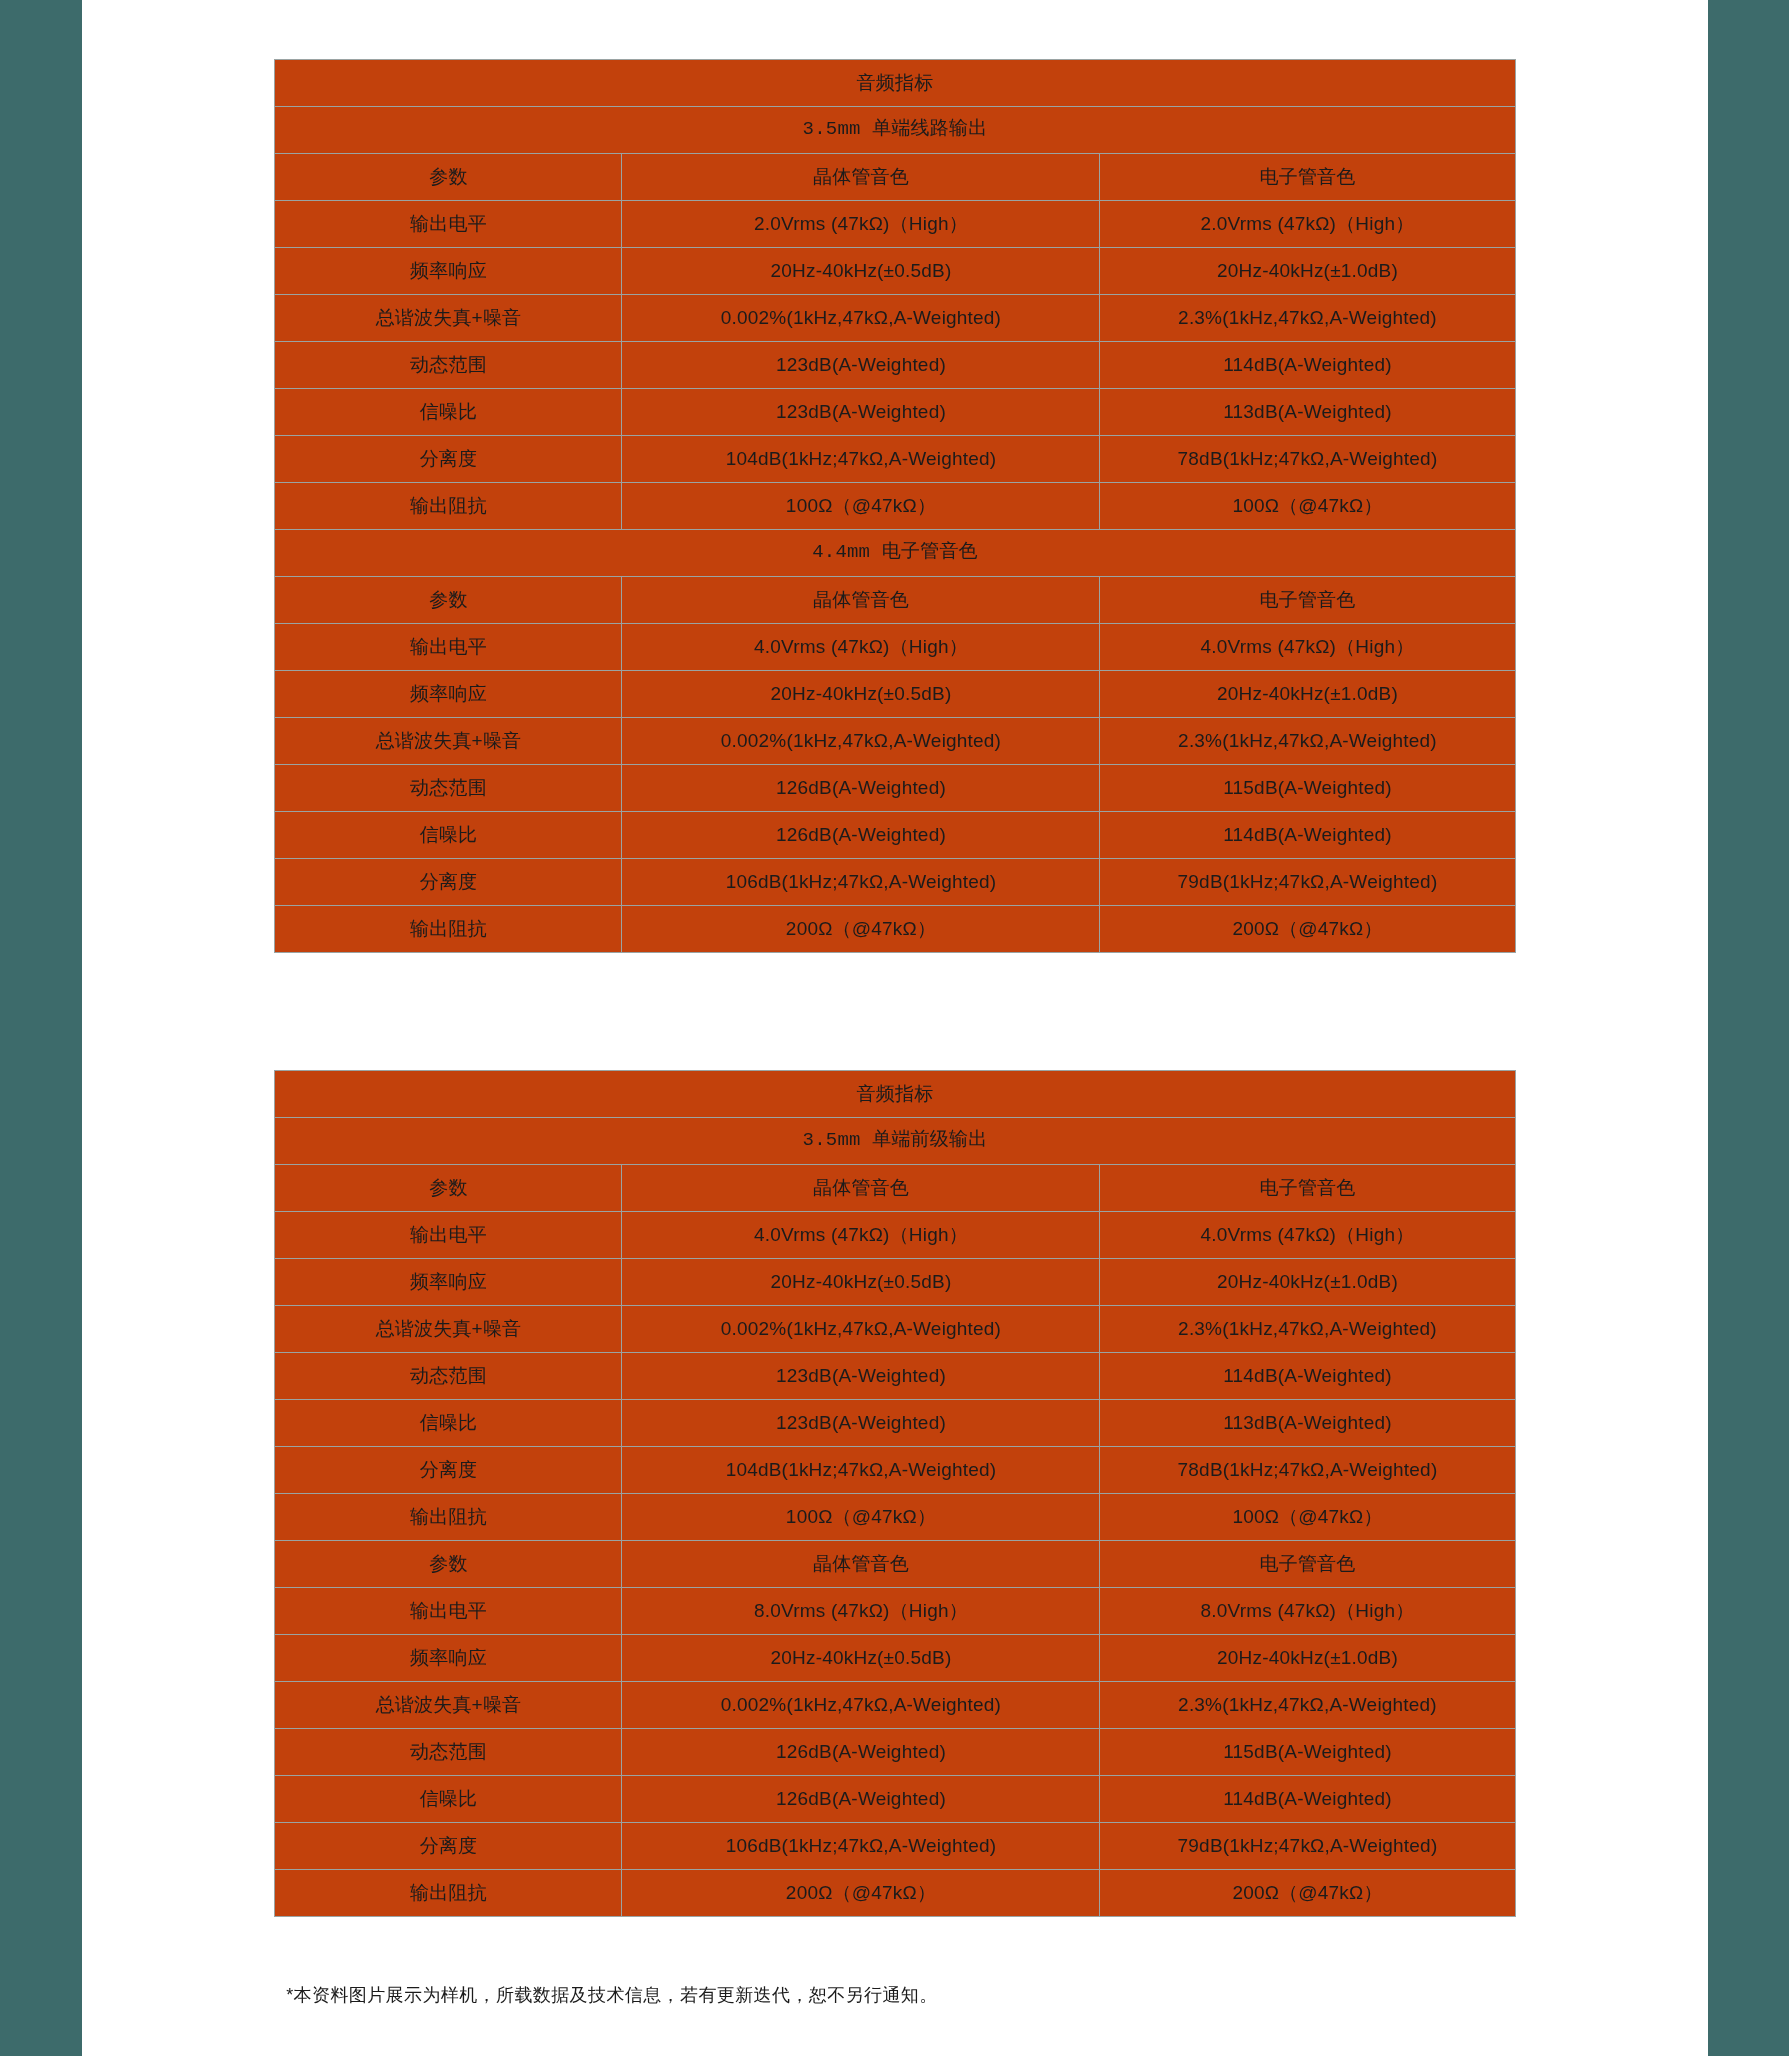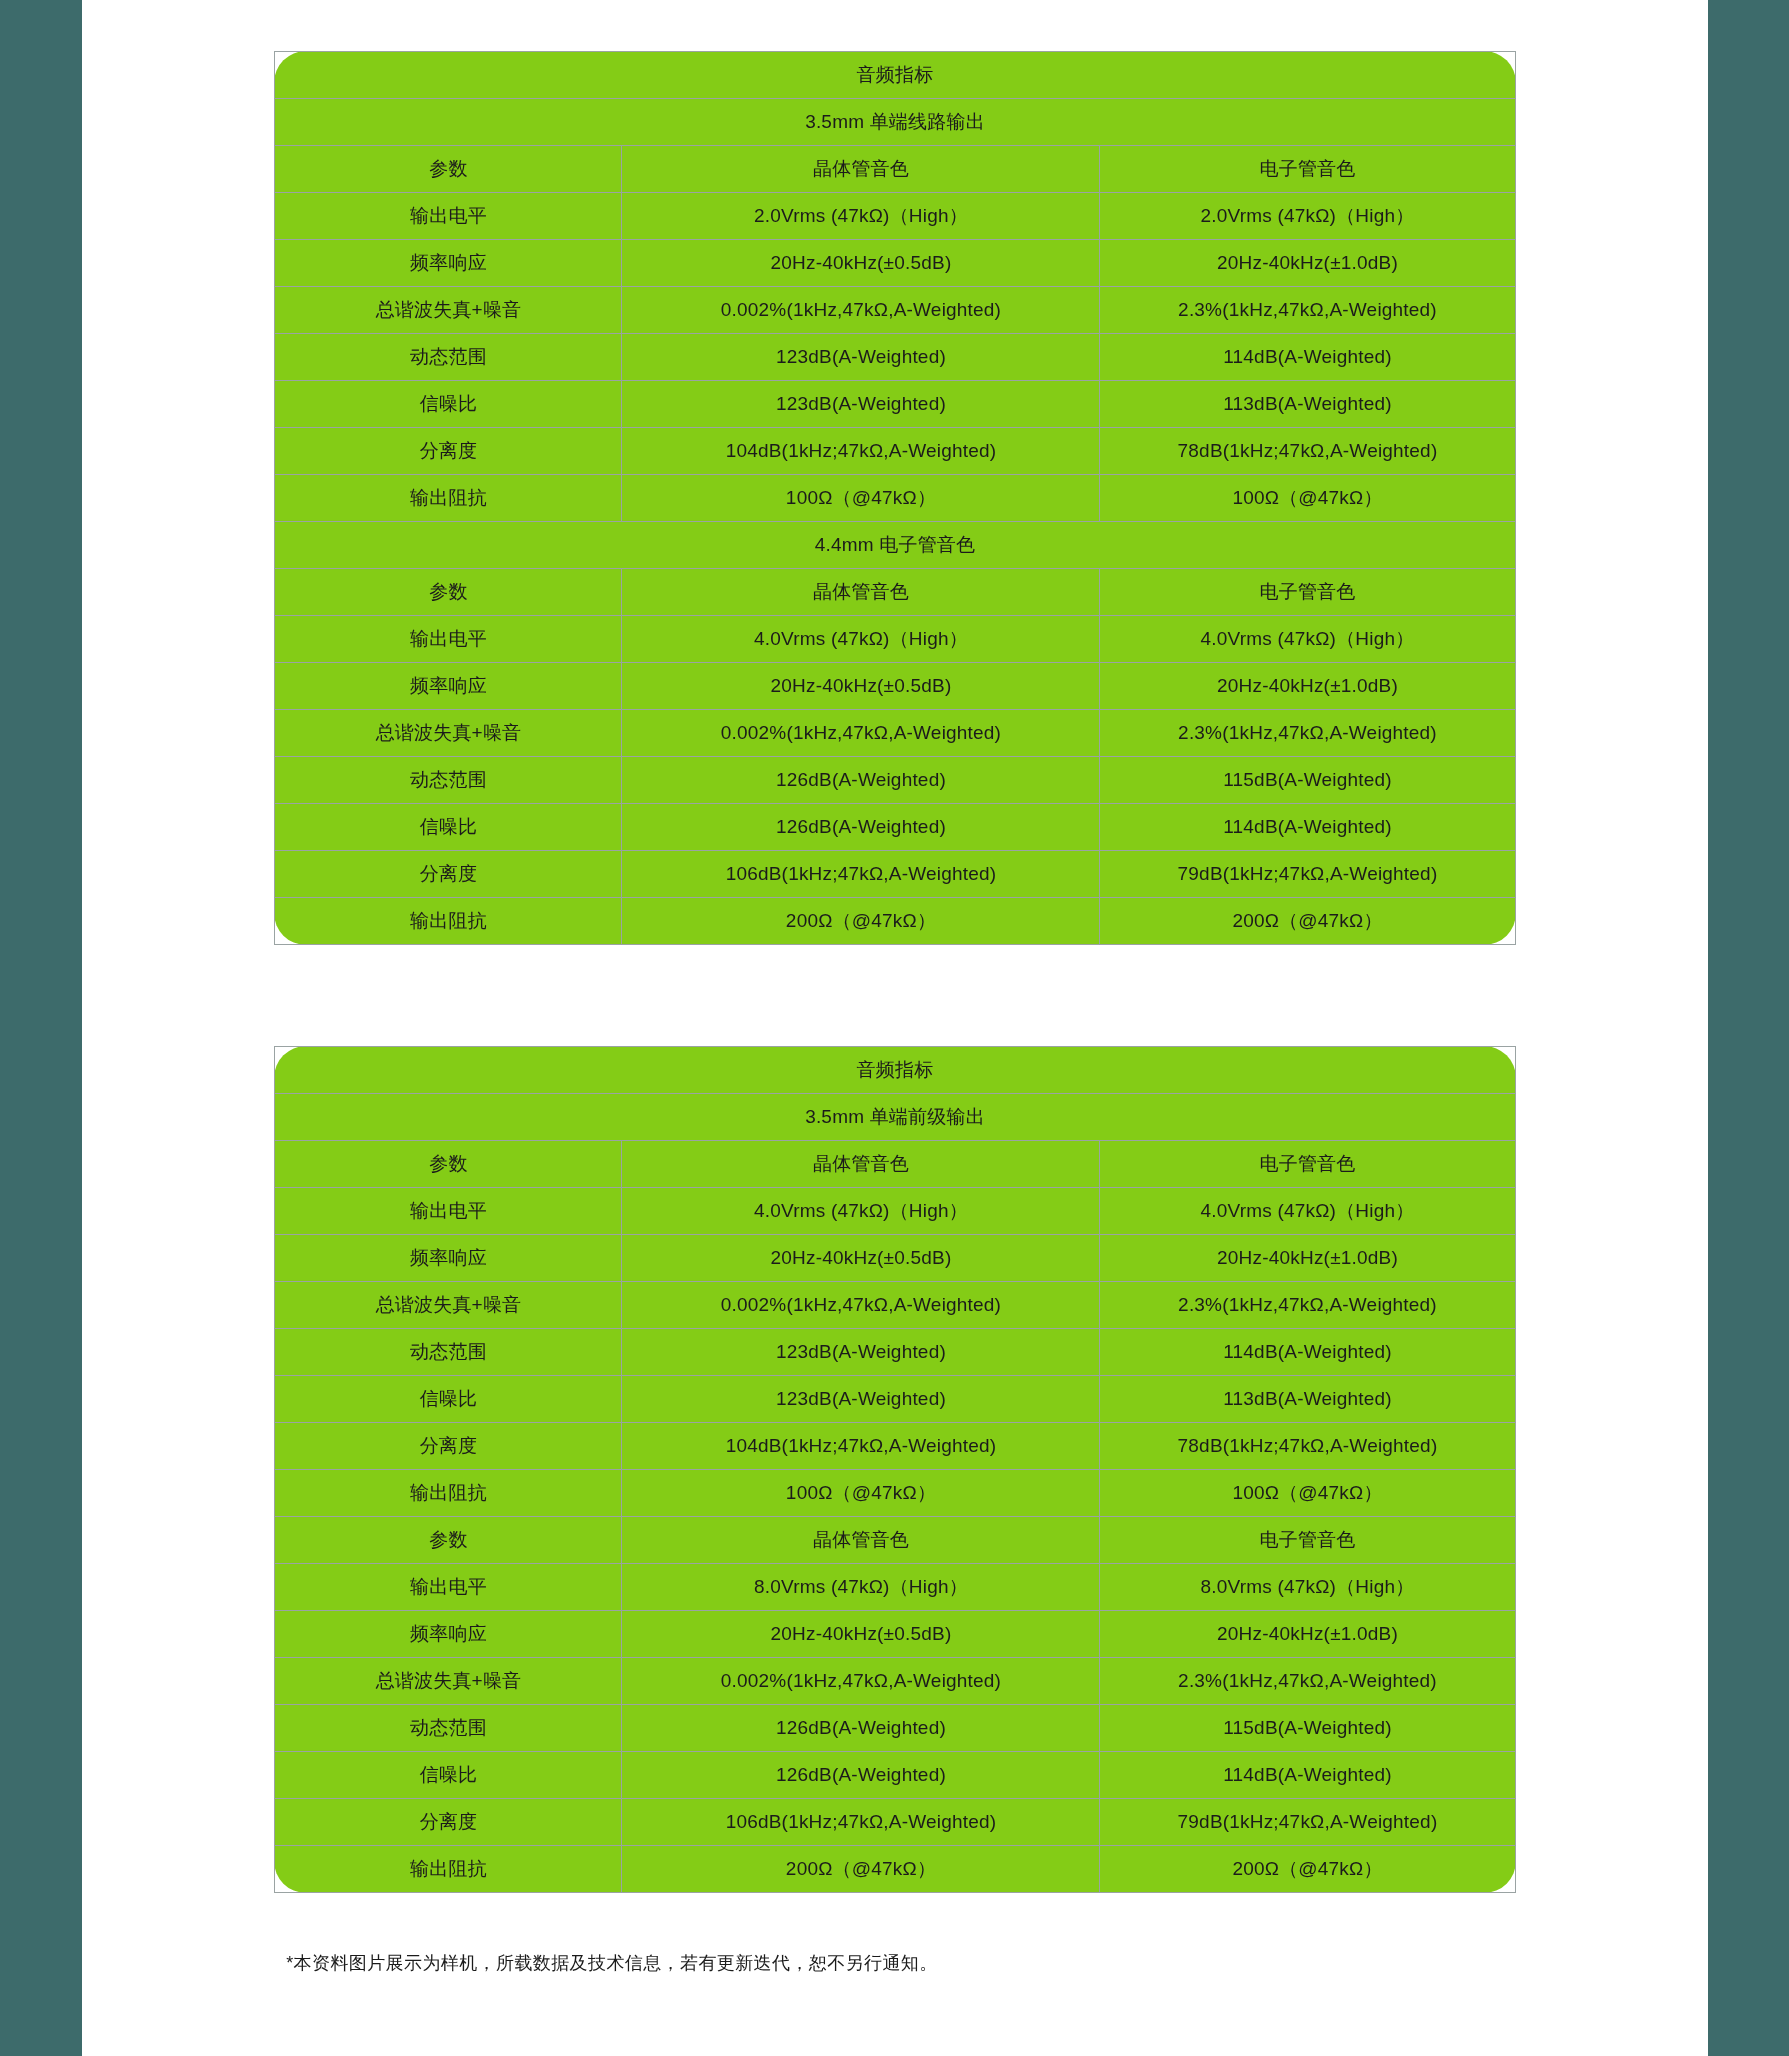--- a/index.html
+++ b/index.html
@@ -21,44 +21,44 @@
     min-height: 2056px;
     background: #ffffff;
     box-sizing: border-box;
   }
   .content {
     padding-top: 47px;
   }
   table.spec {
     border-collapse: collapse;
     width: 1240px;
-    margin: 4px auto;
+    margin: 12px auto;
     table-layout: fixed;
-    background: #84cc16;
-    border-radius: 32px;
+    background: #c2410c;
   }
   table.spec td {
     border: 0.9px solid #9aa3a3;
     color: #1b1b1b;
     font-size: 19px;
     text-align: center;
     vertical-align: middle;
     height: 47px;
     padding: 3.7px 5.6px;
     box-sizing: border-box;
     line-height: 1.35;
     letter-spacing: 0.2px;
   }
   td.title-cell {
     height: 48px;
     font-size: 19px;
   }
   td.section-cell {
     height: 48px;
     font-size: 19px;
+    font-family: Liberation Mono, monospace;
   }
   col.c1 { width: 347px; }
   col.c2 { width: 478px; }
   col.c3 { width: 415px; }
   .gap {
     height: 93px;
   }
   .footnote {
     width: 1240px;
     margin: 0 auto;

